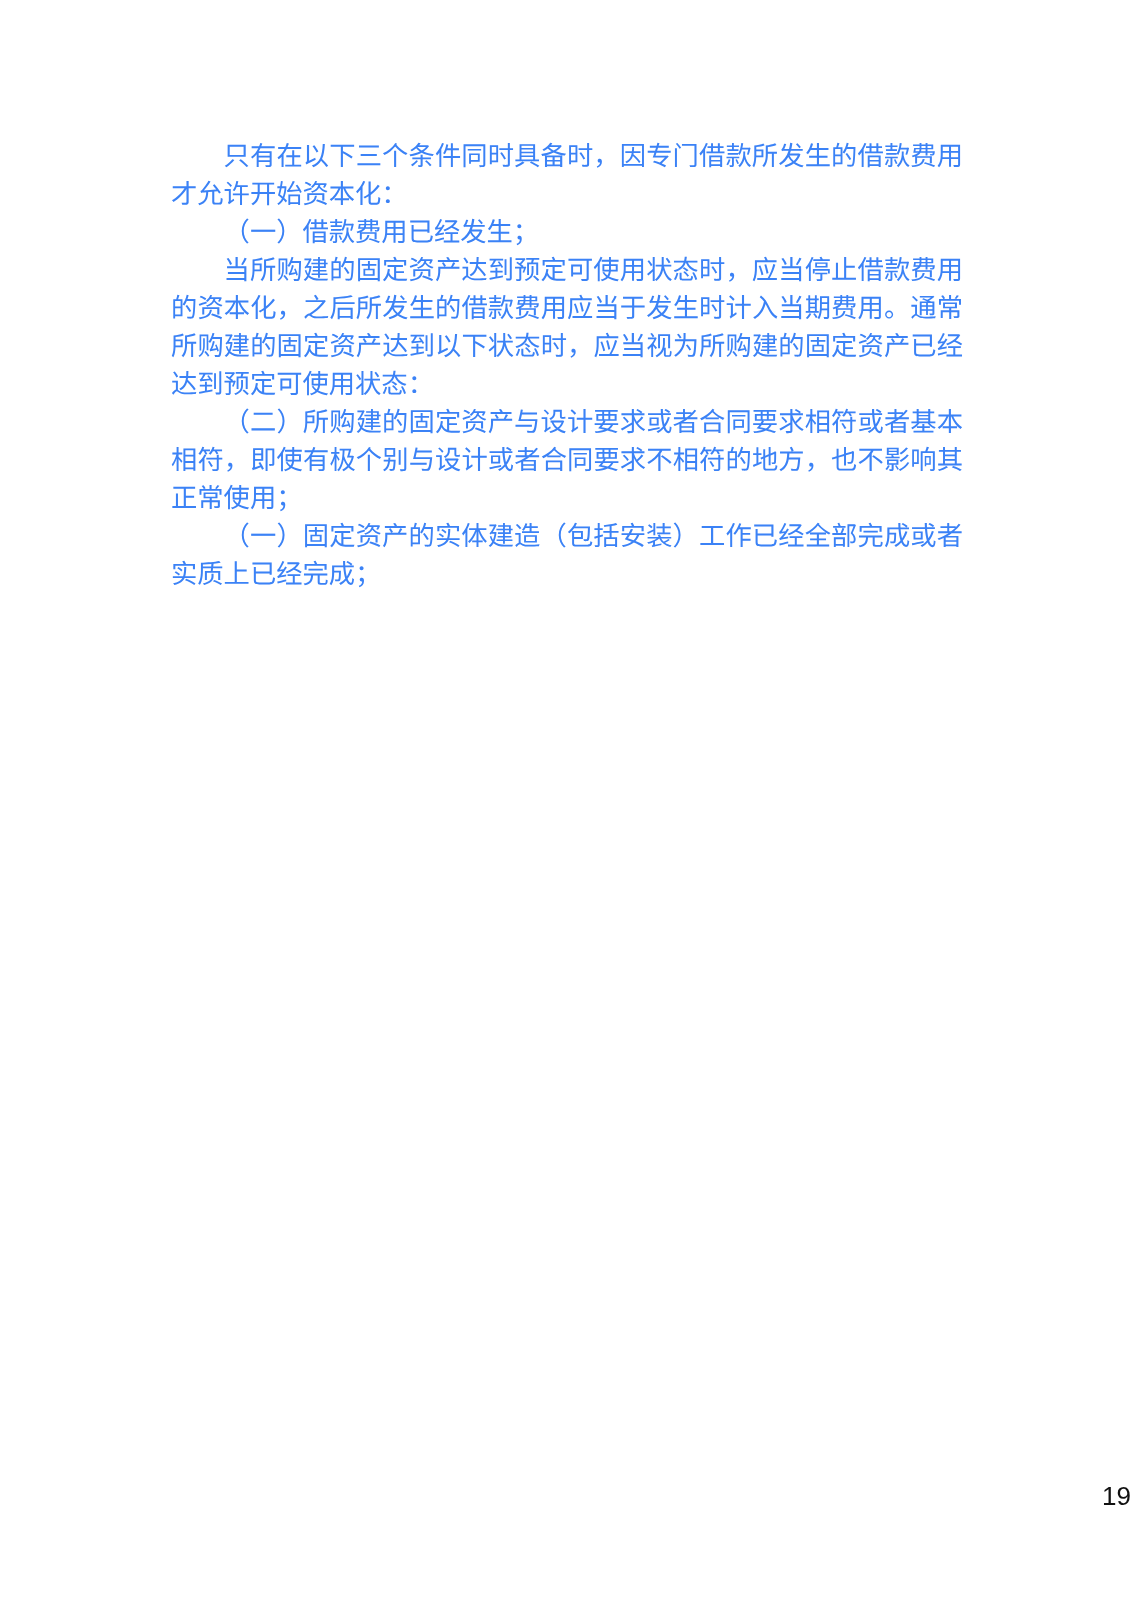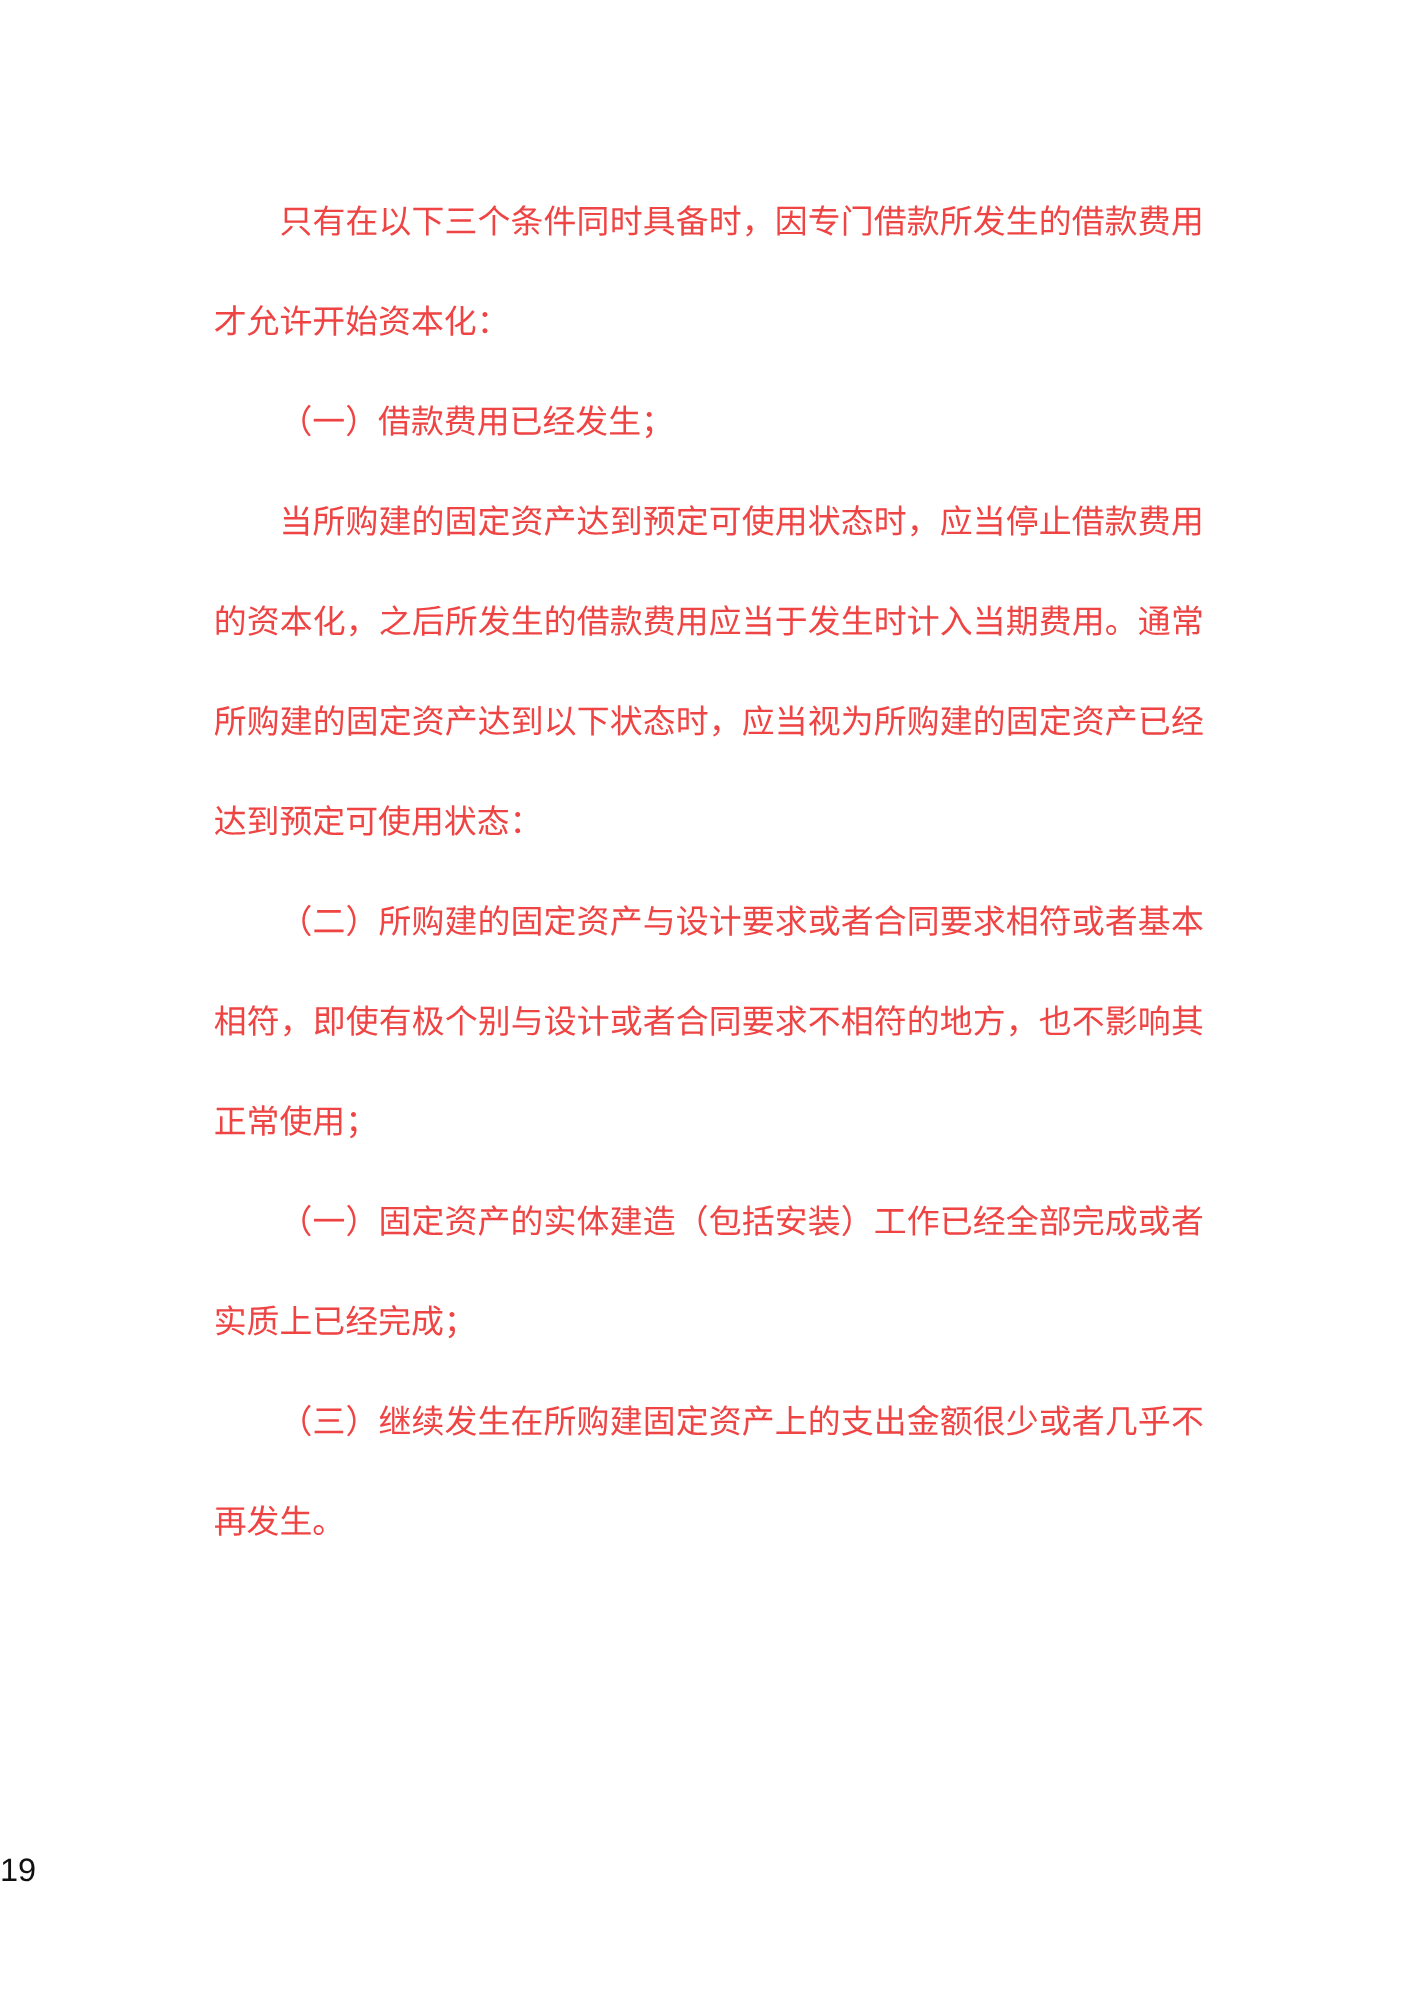--- a/index.html
+++ b/index.html
@@ -21,35 +21,35 @@
     height: 1600px;
     background: #ffffff;
   }
   .content {
     position: absolute;
     left: 171px;
     top: 138px;
     width: 792px;
     font-family: "Liberation Serif", "DejaVu Serif", serif;
     font-size: 26.3px;
-    line-height: 80px;
-    color: #ef4444;
+    line-height: 38px;
+    color: #3b82f6;
     text-align: justify;
   }
   .content p {
     margin: 0;
     padding: 0;
     text-indent: 2em;
   }
   .page-number {
     position: absolute;
     left: 0;
     top: 1482px;
     width: 1131px;
-    text-align: left;
+    text-align: right;
     font-family: "Liberation Sans", "DejaVu Sans", sans-serif;
     font-size: 26px;
     line-height: 28px;
     color: #111111;
   }
 </style>
 </head>
 <body>
 
 <div class="page">
@@ -61,18 +61,17 @@
 
 
 
 
     <p>当所购建的固定资产达到预定可使用状态时，应当停止借款费用的资本化，之后所发生的借款费用应当于发生时计入当期费用。通常所购建的固定资产达到以下状态时，应当视为所购建的固定资产已经达到预定可使用状态：</p>
 
     <p>（二）所购建的固定资产与设计要求或者合同要求相符或者基本相符，即使有极个别与设计或者合同要求不相符的地方，也不影响其正常使用；</p>
 
     <p>（一）固定资产的实体建造（包括安装）工作已经全部完成或者实质上已经完成；</p>
 
-    <p>（三）继续发生在所购建固定资产上的支出金额很少或者几乎不再发生。</p>
   </div>
 
   <div class="page-number">19</div>
 
 </div>
 
 </body></html>

